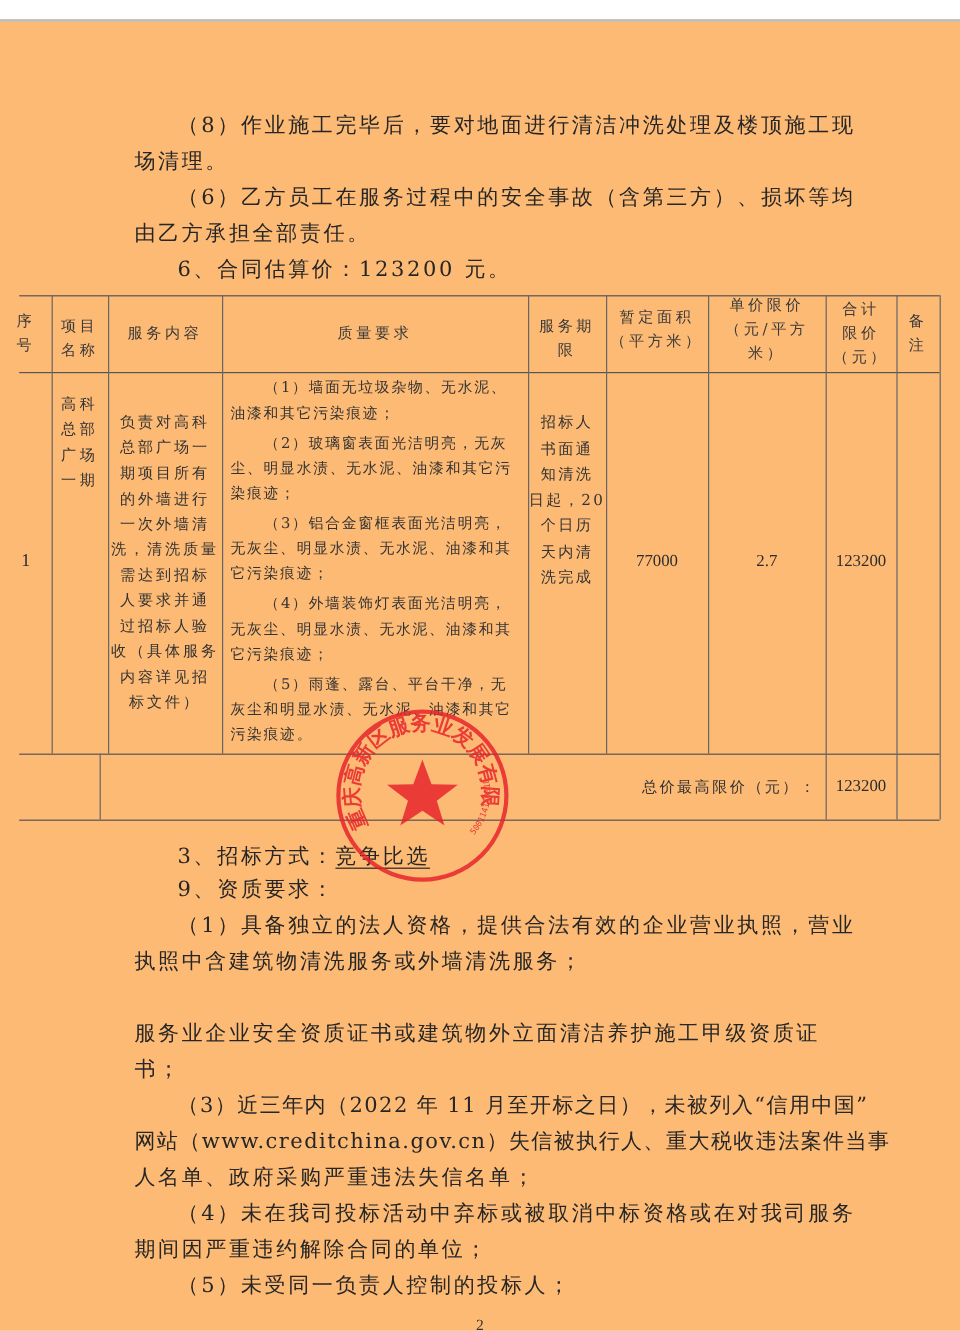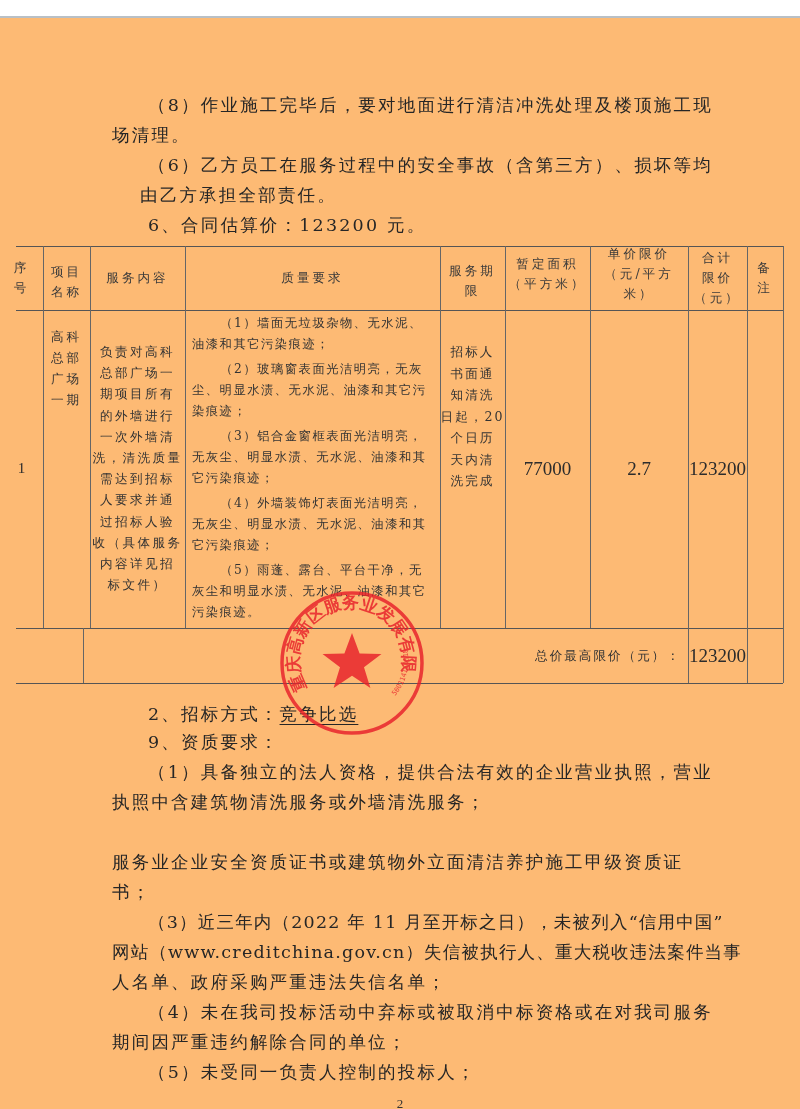--- a/index.html
+++ b/index.html
@@ -50,21 +50,21 @@
     color: #333;
     text-align: center;
     display: flex;
     align-items: center;
     justify-content: center;
     box-sizing: border-box;
   }
   .cell.top { align-items: flex-start; }
   .cell .txt { white-space: pre-line; }
   .hdr { font-size: 12.6px; line-height: 20px; letter-spacing: 3px; color: #3a3a3a; }
-  .val { font-family: "Liberation Serif", "DejaVu Serif", serif; font-size: 19px; letter-spacing: 0; color: #2c2c2c; }
+  .val { font-family: "Liberation Serif", "DejaVu Serif", serif; font-size: 14px; letter-spacing: 0; color: #2c2c2c; }
   .quality {
     position: absolute;
     left: 188px; top: 63px; width: 252px;
     font-size: 12.3px;
     line-height: 21px;
     letter-spacing: 1.5px;
     color: #333;
     text-align: left;
   }
   .quality p { margin: 4px; text-indent: 2.3em; }
@@ -89,21 +89,21 @@
   }
 </style>
 </head>
 <body>
 
 <div class="page">
 
   <div class="para" style="left:148px; top:73px;">（8）作业施工完毕后，要对地面进行清洁冲洗处理及楼顶施工现</div>
   <div class="para" style="left:112px; top:103px;">场清理。</div>
   <div class="para" style="left:148px; top:133px;">（6）乙方员工在服务过程中的安全事故（含第三方）、损坏等均</div>
-  <div class="para" style="left:112px; top:163px;margin-left:28px;">由乙方承担全部责任。</div>
+  <div class="para" style="left:112px; top:163px;">由乙方承担全部责任。</div>
   <div class="para" style="left:148px; top:193px;">6、合同估算价：123200 元。</div>
 
   <div class="tbl">
 
     <div class="hline" style="left:16px; width:767px; top:0;"></div>
     <div class="hline" style="left:16px; width:767px; top:64px;"></div>
     <div class="hline" style="left:16px; width:767px; top:382px;"></div>
     <div class="hline" style="left:16px; width:767px; top:437px;"></div>
 
     <div class="vline" style="left:43px;  top:0; height:382px;"></div>
@@ -125,21 +125,21 @@
     <div class="cell hdr" style="left:43px; top:4px; width:47px; height:64px;">
         <span class="txt">项目
 名称</span>
       </div>
     <div class="cell hdr" style="left:90px; top:0; width:95px; height:64px;">
         <span class="txt">服务内容</span>
       </div>
     <div class="cell hdr" style="left:185px; top:0; width:255px; height:64px;">
         <span class="txt">质量要求</span>
       </div>
-    <div class="cell hdr" style="left:440px; top:4px; width:65px; height:64px;font-family:Liberation Mono, monospace;">
+    <div class="cell hdr" style="left:440px; top:4px; width:65px; height:64px;">
         <span class="txt">服务期
 限</span>
       </div>
     <div class="cell hdr" style="left:505px; top:-4px; width:85px; height:64px;">
         <span class="txt">暂定面积
 （平方米）</span>
       </div>
     <div class="cell hdr" style="left:590px; top:-4px; width:98px; height:64px;">
         <span class="txt">单价限价
 （元/平方米）</span>
@@ -210,21 +210,21 @@
 
     <div class="cell" style="left:83px; top:382px; width:598px; height:55px; justify-content:flex-end; letter-spacing:2px;text-align:right;">
         <span>总价最高限价（元）：</span>
       </div>
     <div class="cell val" style="left:688px; top:382px; width:59px; height:55px;">
         <span>123200</span>
       </div>
   </div>
 
   <div class="para" style="left:148px; top:682px;">
-    <span>2、招标方式：</span><span class="underline">竞争比选</span>
+    <span>3、招标方式：</span><span class="underline">竞争比选</span>
   </div>
   <div class="para" style="left:148px; top:710px;">9、资质要求：</div>
   <div class="para" style="left:148px; top:740px;">（1）具备独立的法人资格，提供合法有效的企业营业执照，营业</div>
   <div class="para" style="left:112px; top:770px;">执照中含建筑物清洗服务或外墙清洗服务；</div>
   <div class="para" style="left:112px; top:830px;">服务业企业安全资质证书或建筑物外立面清洁养护施工甲级资质证</div>
   <div class="para" style="left:112px; top:860px;">书；</div>
   <div class="para" style="left:148px; top:890px; letter-spacing:1.2px;">（3）近三年内（2022 年 11 月至开标之日），未被列入“信用中国”</div>
   <div class="para" style="left:112px; top:920px; letter-spacing:1.2px;">网站（www.creditchina.gov.cn）失信被执行人、重大税收违法案件当事</div>
   <div class="para" style="left:112px; top:950px;">人名单、政府采购严重违法失信名单；</div>
   <div class="para" style="left:148px; top:980px;">（4）未在我司投标活动中弃标或被取消中标资格或在对我司服务</div>

